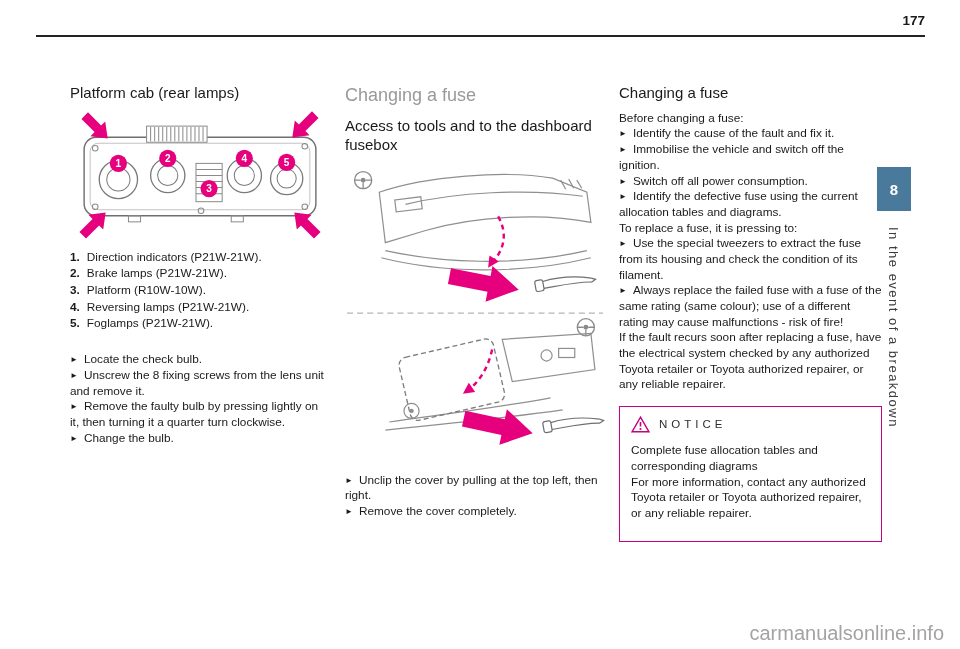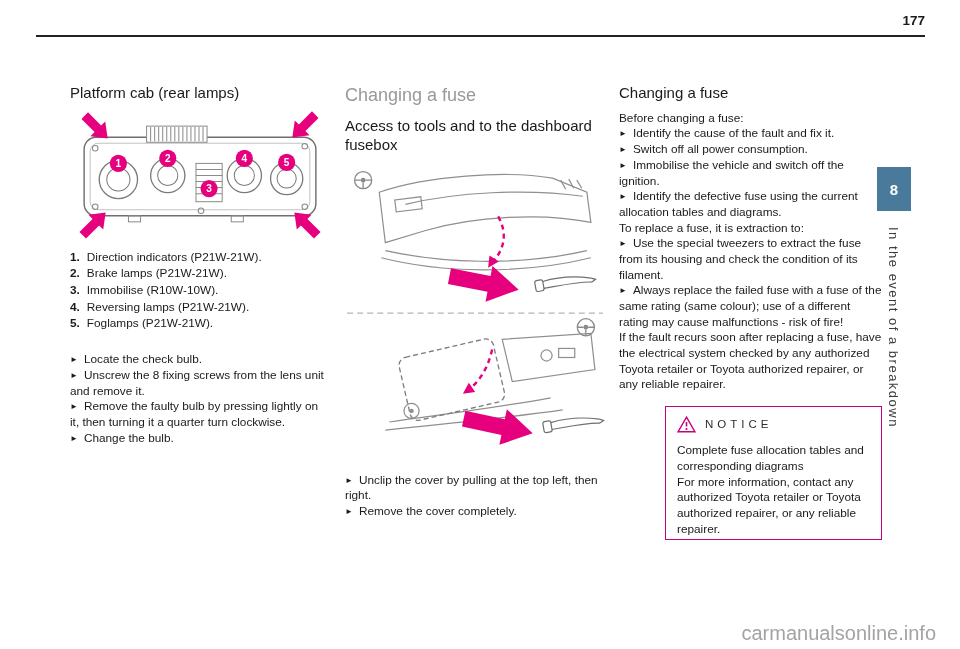--- a/index.html
+++ b/index.html
@@ -24,32 +24,32 @@
   .numlist { list-style:none; margin-bottom:20px; }
   .numlist li { margin-bottom:1px; }
   .numlist .num { font-weight:bold; margin-right:7px; }
 
   .bullet { margin:0; }
   .tri { font-size:8px; margin-right:6px; display:inline-block; transform:translateY(-1px); }
 
   p { margin:0; }
   .after-fig { margin-top:2px; }
 
-  .notice { border:1.5px solid #c4017e; padding:9px 11px 2px; margin-top:13px;margin-left:46px; }
+  .notice { border:1.5px solid #c4017e; padding:9px 11px 19px; margin-top:13px; }
   .notice-head { display:flex; align-items:center; gap:9px; margin-bottom:10px; }
   .notice-label { font-size:11.5px; letter-spacing:4px; color:#2e2e2e; }
   .notice-bold { font-weight:normal; }
 
   .chapter-tab { position:absolute; left:877px; top:167px; width:34px; height:44px;
     background:#4a7a9b; color:#fff; font-size:15px; font-weight:bold;
     display:flex; align-items:center; justify-content:center; }
   .vertical-title { position:absolute; left:886px; top:227px; writing-mode:vertical-rl;
     font-size:13px; letter-spacing:1.5px; color:#3c3c3c; }
 
-  .watermark { position:absolute; right:24px; bottom:4px; font-size:20px; color:#a3a3a3; }
+  .watermark { position:absolute; right:16px; bottom:4px; font-size:20px; color:#a3a3a3; }
 </style>
 </head>
 <body>
 
 <div class="page">
 
   <div class="top-rule"></div>
   <div class="page-number">177</div>
 
   <section class="col col-left">
@@ -106,21 +106,21 @@
           <text x="173" y="50.5" fill="#fff">4</text>
           <circle cx="215" cy="51" r="8.5" fill="#e6007e"></circle>
           <text x="215" y="54.5" fill="#fff">5</text>
         </g>
       </svg>
     </figure>
 
     <ol class="numlist">
       <li><span class="num">1.</span><span>Direction indicators (P21W-21W).</span></li>
       <li><span class="num">2.</span><span>Brake lamps (P21W-21W).</span></li>
-      <li><span class="num">3.</span><span>Immobilise (R10W-10W).</span></li>
+      <li><span class="num">3.</span><span>Platform (R10W-10W).</span></li>
       <li><span class="num">4.</span><span>Reversing lamps (P21W-21W).</span></li>
       <li><span class="num">5.</span><span>Foglamps (P21W-21W).</span></li>
     </ol>
 
     <p class="bullet"><span class="tri">►</span><span>Locate the check bulb.</span></p>
     <p class="bullet"><span class="tri">►</span><span>Unscrew the 8 fixing screws from the lens unit and remove it.</span></p>
     <p class="bullet"><span class="tri">►</span><span>Remove the faulty bulb by pressing lightly on it, then turning it a quarter turn clockwise.</span></p>
     <p class="bullet"><span class="tri">►</span><span>Change the bulb.</span></p>
   </section>
 
@@ -186,25 +186,25 @@
 
     <p class="bullet"><span class="tri">►</span><span>Unclip the cover by pulling at the top left, then right.</span></p>
     <p class="bullet"><span class="tri">►</span><span>Remove the cover completely.</span></p>
   </section>
 
   <section class="col col-right">
     <h2 class="h-bold">Changing a fuse</h2>
     <p>Before changing a fuse:</p>
 
     <p class="bullet"><span class="tri">►</span><span>Identify the cause of the fault and fix it.</span></p>
+    <p class="bullet"><span class="tri">►</span><span>Immobilise the vehicle and switch off the ignition.</span></p>
     <p class="bullet"><span class="tri">►</span><span>Switch off all power consumption.</span></p>
-    <p class="bullet"><span class="tri">►</span><span>Immobilise the vehicle and switch off the ignition.</span></p>
     <p class="bullet"><span class="tri">►</span><span>Identify the defective fuse using the current allocation tables and diagrams.</span></p>
 
-    <p>To replace a fuse, it is extraction to:</p>
+    <p>To replace a fuse, it is pressing to:</p>
 
     <p class="bullet"><span class="tri">►</span><span>Use the special tweezers to extract the fuse from its housing and check the condition of its filament.</span></p>
     <p class="bullet"><span class="tri">►</span><span>Always replace the failed fuse with a fuse of the same rating (same colour); use of a different rating may cause malfunctions - risk of fire!</span></p>
 
     <p>If the fault recurs soon after replacing a fuse, have the electrical system checked by any authorized Toyota retailer or Toyota authorized repairer, or any reliable repairer.</p>
 
     <aside class="notice">
       <div class="notice-head">
         <svg width="19" height="17" viewBox="0 0 19 17">
           <path d="M9.5,1.2 L18,15.8 H1 Z" fill="none" stroke="#c4017e" stroke-width="1.4"></path>

